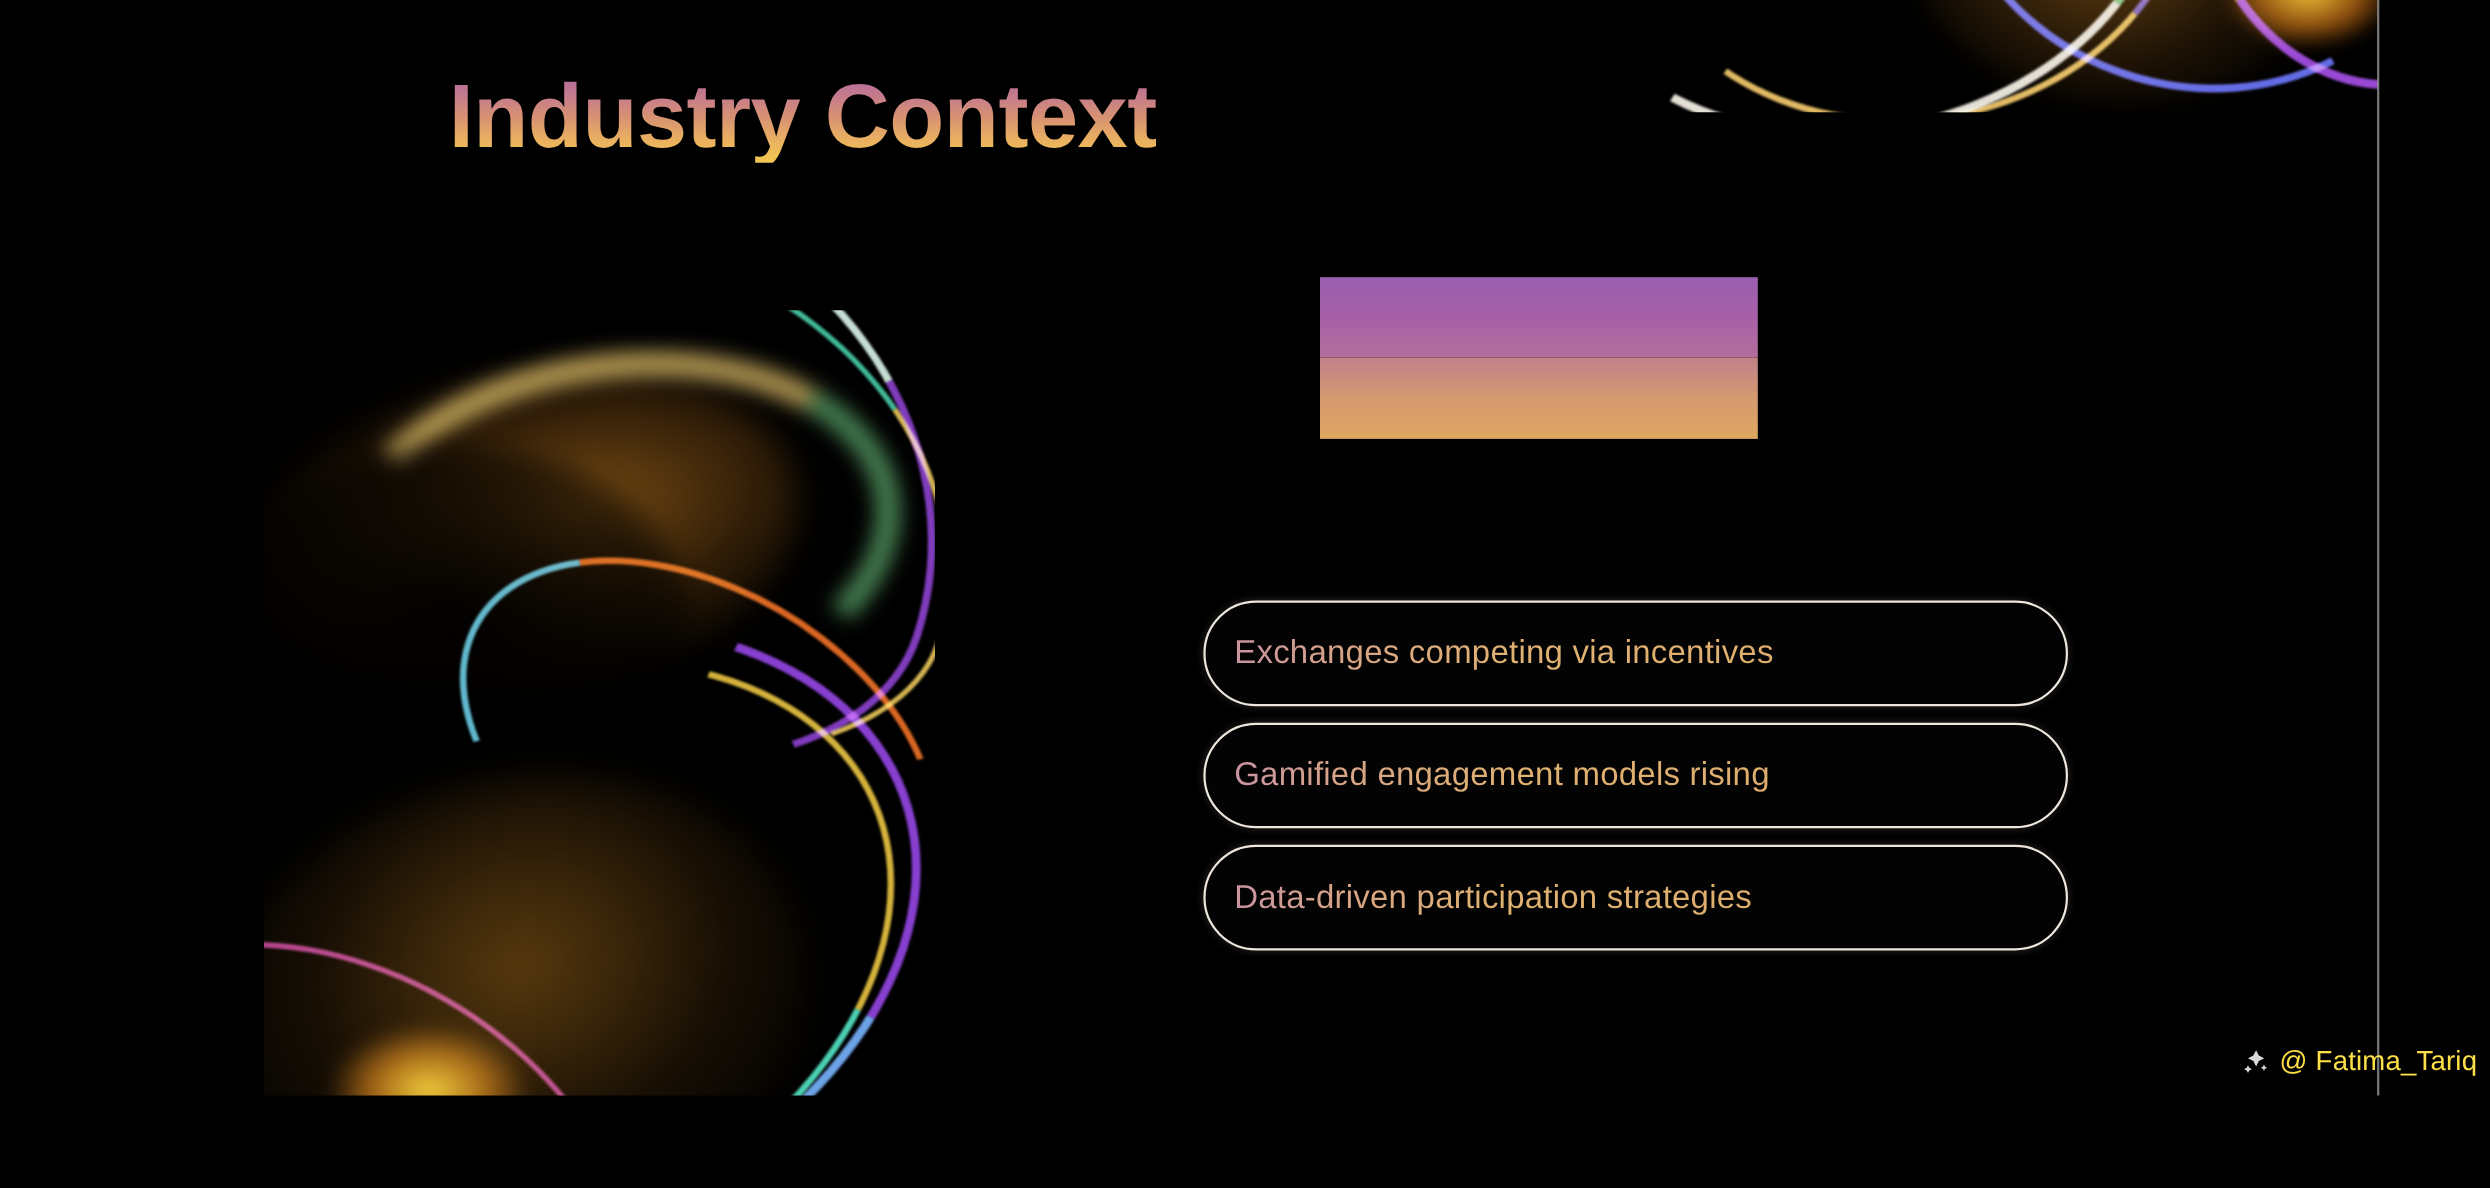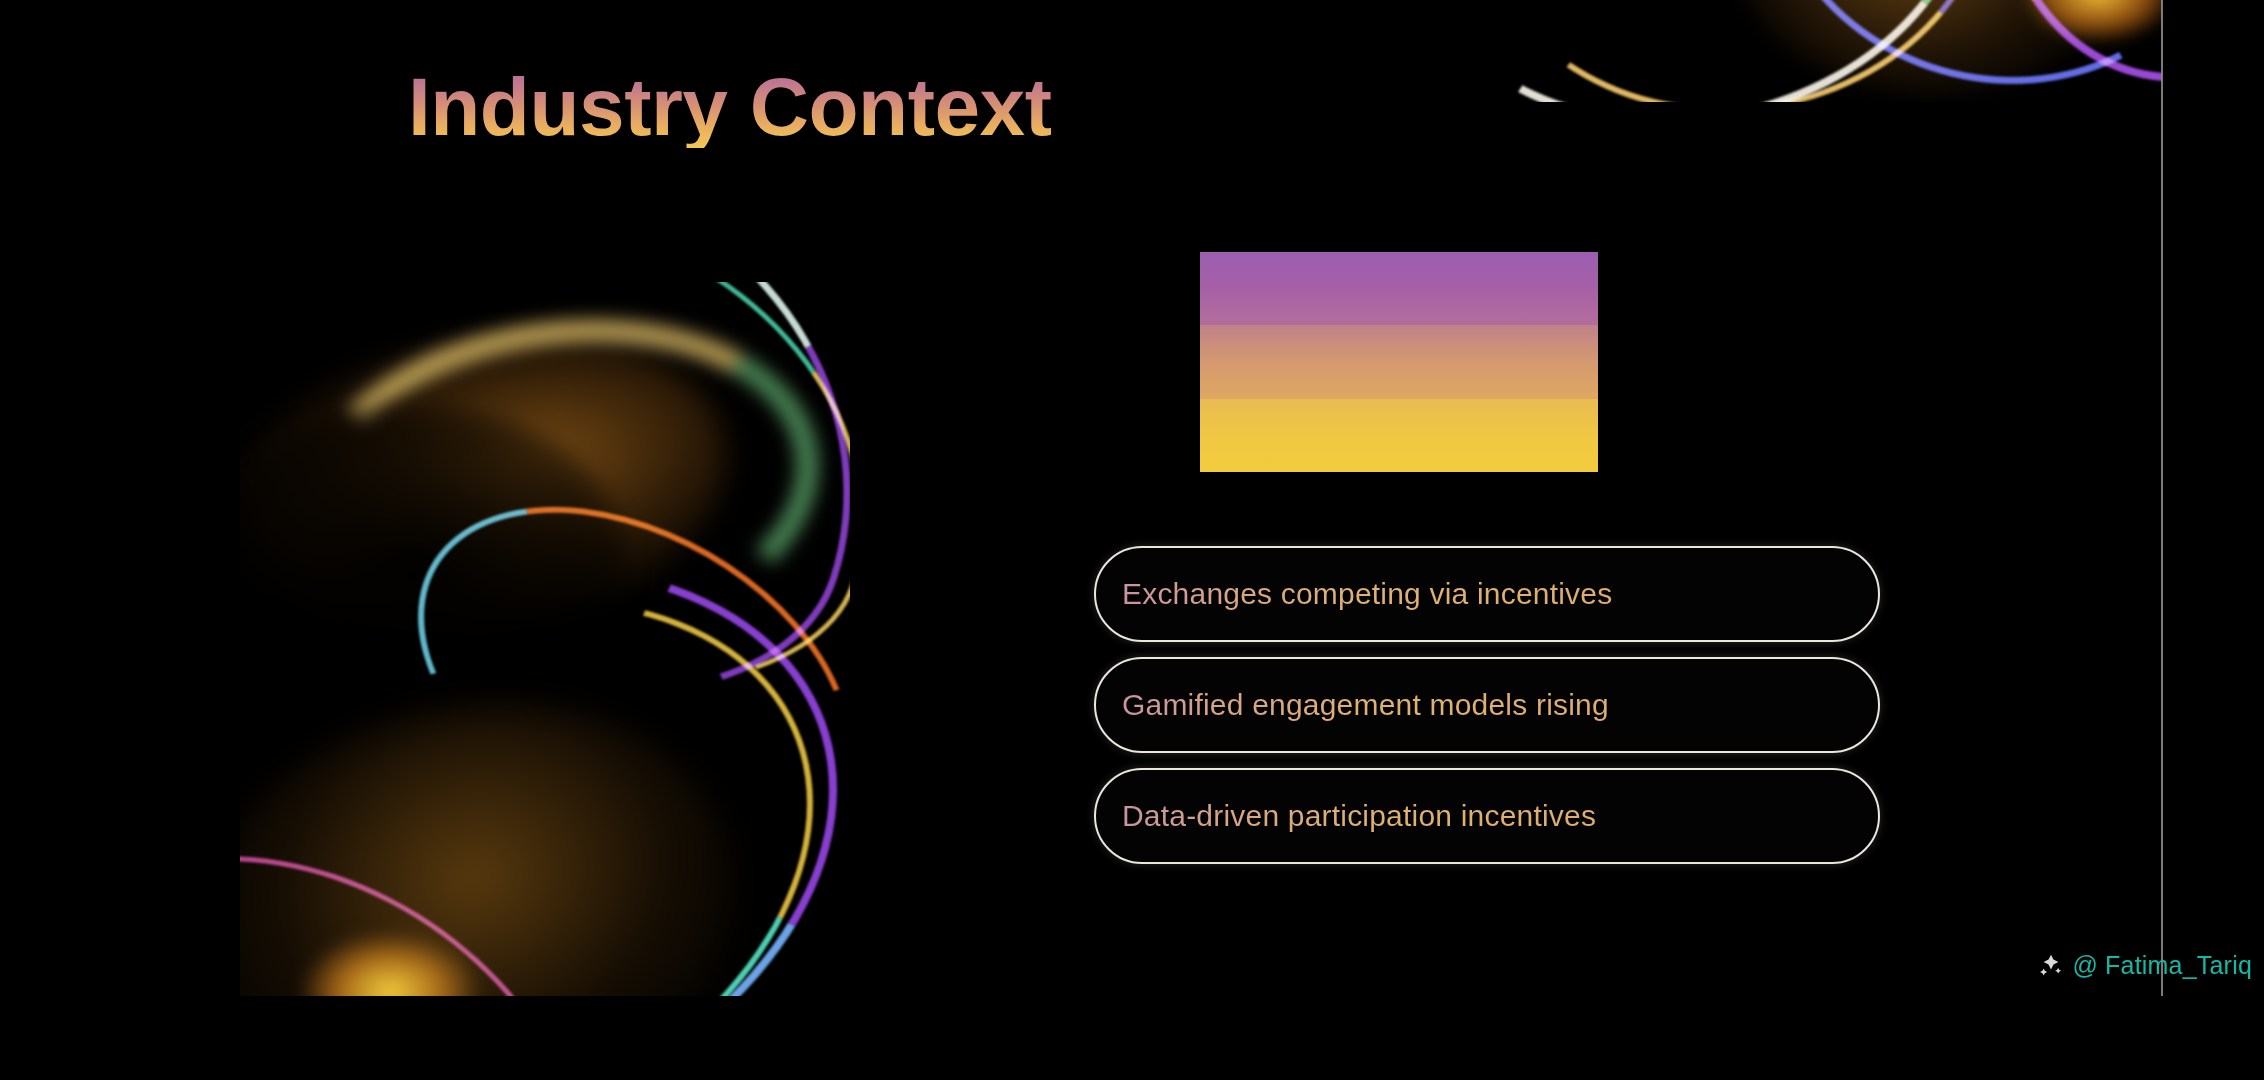--- a/index.html
+++ b/index.html
@@ -274,21 +274,21 @@
     filter:blur(7px);
   }
 
   
   .watermark {
     position:absolute;
     right:12px; bottom:16px;
     display:flex;
     align-items:center;
     gap:8px;
-    color:#14b8a6;
+    color:#fde047;
     font-size:25px;
     letter-spacing:.2px;
     white-space:nowrap;
   }
   .watermark svg { display:block; }
 </style>
 </head>
 <body>
 
 <div id="slide">
@@ -314,36 +314,35 @@
     <div class="arc" id="tf-d"></div>
     <div class="arc" id="tf-e"></div>
     <div class="film" id="tf-f"></div>
   </div>
 
   <div class="page-title">Industry Context</div>
 
   <div class="headline">
     <span class="hl hl-1">BROADER</span>
     <span class="hl hl-2">MARKET</span>
-    <span class="hl hl-3">TREND</span>
   </div>
 
   <div class="pill-list">
 
     <div class="pill">
       <span class="pill-label">Exchanges competing via incentives</span>
     </div>
 
 
     <div class="pill indent">
       <span class="pill-label">Gamified engagement models rising</span>
     </div>
 
     <div class="pill">
-      <span class="pill-label">Data-driven participation incentives</span>
+      <span class="pill-label">Data-driven participation strategies</span>
     </div>
 
   </div>
 
   <div class="edge-rule"></div>
 
   <div class="watermark">
     <span>
       <svg width="26" height="26" viewBox="0 0 24 24" aria-hidden="true">
         <path d="M12 1.6 14.3 6.1 18.8 8.4 14.3 10.7 12 15.2 9.7 10.7 5.2 8.4 9.7 6.1Z" fill="#d9d9d9"></path>

